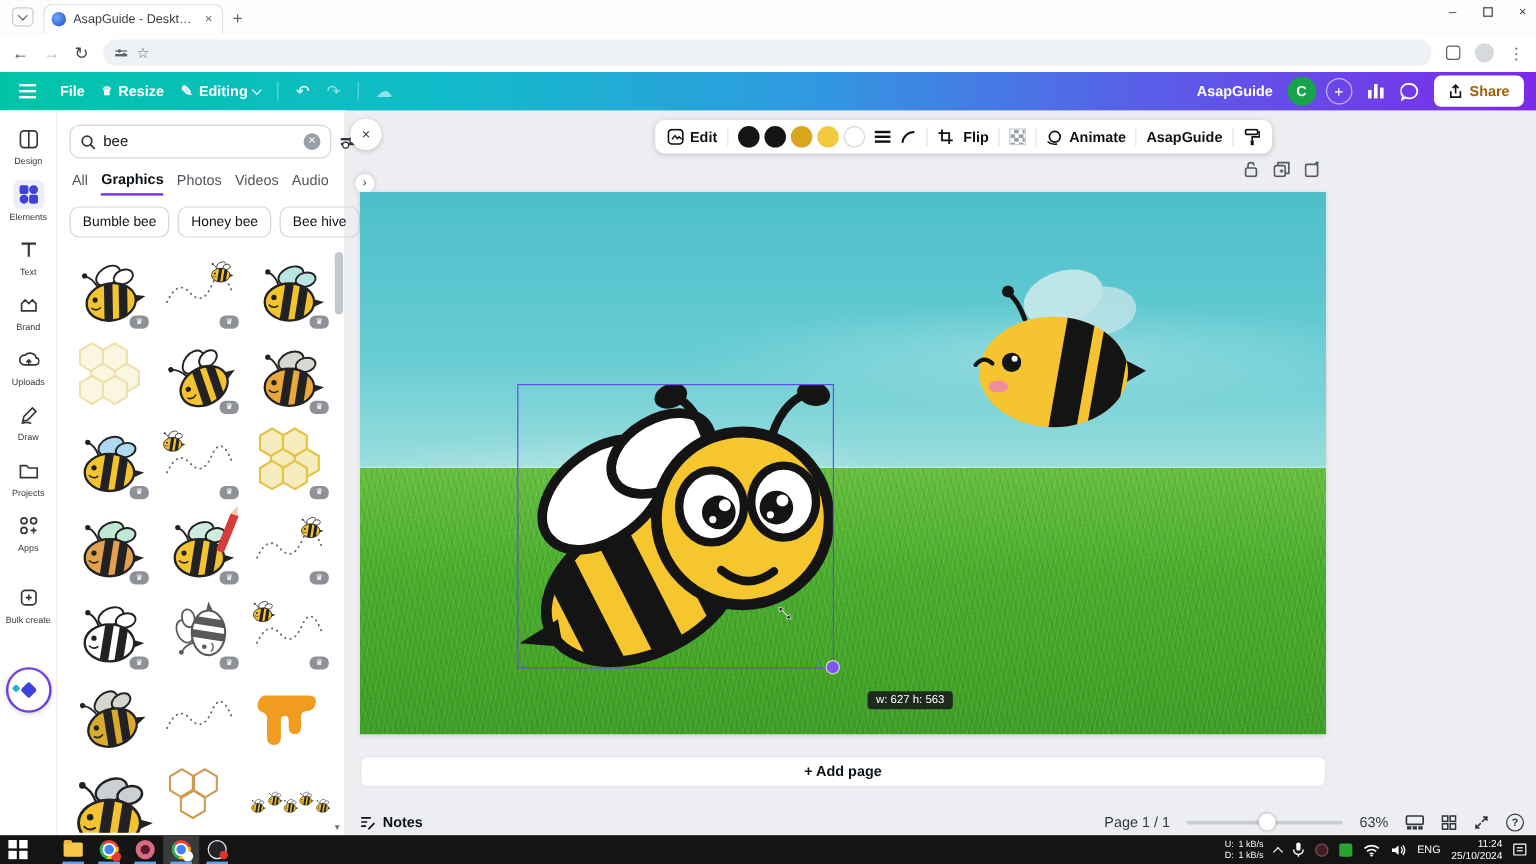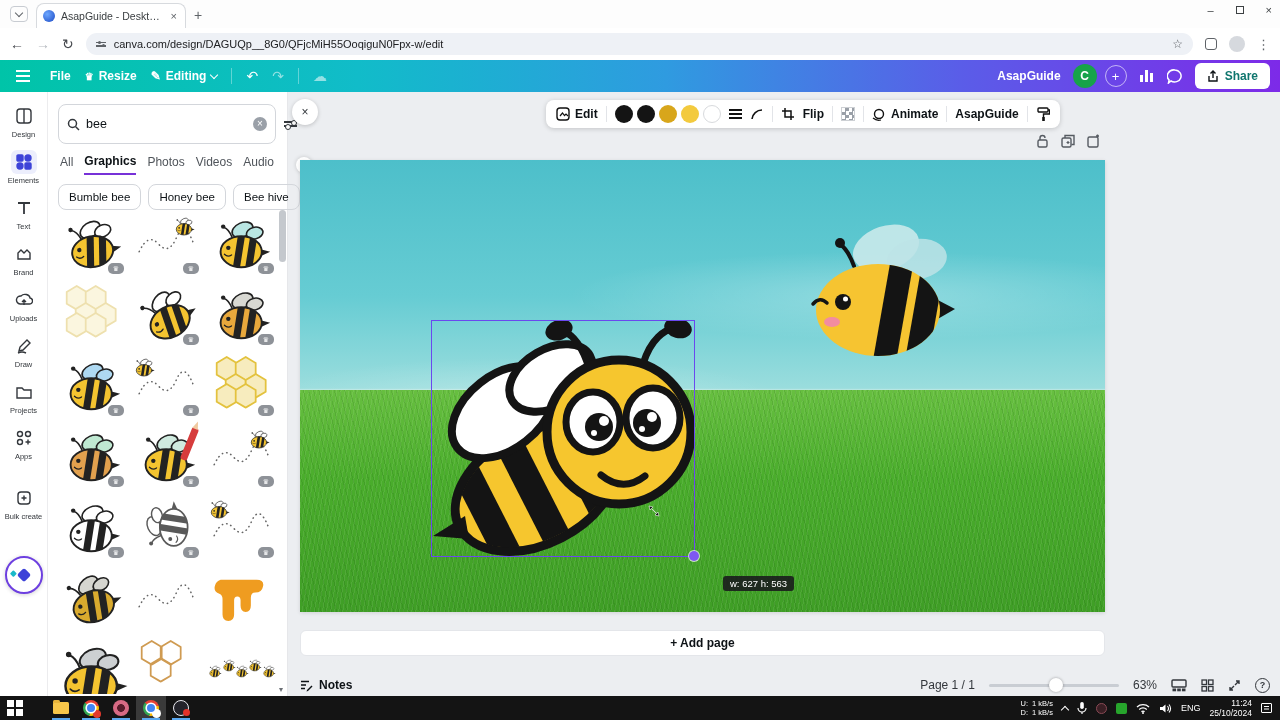--- a/index.html
+++ b/index.html
@@ -40,38 +40,38 @@
   .hamb { display:flex; flex-direction:column; gap:3px; margin:0 6px; }
   .hamb i { width:14px; height:1.8px; background:#fff; display:block; }
   .hbtn { display:flex; align-items:center; gap:5px; font-weight:bold; }
   .hdr-sep { width:1px; height:16px; background:rgba(255,255,255,.35); }
   .ico-btn { font-size:14px; line-height:1; }
   .dim-w { opacity:.55; }
   .hdr-right { margin-left:auto; display:flex; align-items:center; gap:12px; }
   .avatar { width:24px; height:24px; border-radius:50%; background:#17a34a; display:flex; align-items:center; justify-content:center; font-weight:bold; font-size:12px; }
   .plus-circ { width:22px; height:22px; border-radius:50%; border:1.3px solid rgba(255,255,255,.6); display:flex; align-items:center; justify-content:center; font-size:13px; margin-left:-4px; }
   .pub-btn { height:26px; border-radius:6px; border:1px solid rgba(255,255,255,.35); background:rgba(255,255,255,.1); display:flex; align-items:center; gap:6px; padding:0 10px; font-weight:bold; font-size:12px; color:#fff; }
-  .share-btn { height:26px; border-radius:6px; background:#fff; color:#0f766e; display:flex; align-items:center; gap:6px; padding:0 12px; font-weight:bold; font-size:12px; }
+  .share-btn { height:26px; border-radius:6px; background:#fff; color:#a16207; display:flex; align-items:center; gap:6px; padding:0 12px; font-weight:bold; font-size:12px; }
 
   
   .rail { position:absolute; left:0; top:92px; width:48px; height:604px; background:#fff; border-right:1px solid #ececee; display:flex; flex-direction:column; align-items:center; padding-top:8px; gap:3px; }
   .rail-item { width:44px; display:flex; flex-direction:column; align-items:center; gap:2px; padding:4px 0; color:#33373c; }
   .rail-item .ric { width:26px; height:24px; border-radius:6px; display:flex; align-items:center; justify-content:center; }
   .rail-item.active .ric { background:#eceefc; }
   .rail-item span.lbl { font-size:7.5px; color:#33373c; white-space:nowrap; }
   .rail svg { stroke:#33373c; fill:none; stroke-width:1.4; }
   .rail-item.active svg { stroke:#3d43d8; fill:#3d43d8; }
   .assist { position:absolute; left:5px; top:556px; width:38px; height:38px; border-radius:50%; background:#fff; border:2px solid #6d3fe0; box-shadow:0 1px 4px rgba(0,0,0,.18); display:flex; align-items:center; justify-content:center; }
   .spark { width:10px; height:10px; background:#3d43d8; transform:rotate(45deg); border-radius:2px; position:relative; }
   .spark::after { content:""; position:absolute; width:5px; height:5px; background:#19b9c9; border-radius:1px; left:-6px; top:9px; }
 
   
   .panel { position:absolute; left:48px; top:92px; width:240px; height:604px; background:#fff; border-right:1px solid #e6e7ea; }
   .search-row { display:flex; align-items:center; gap:6px; margin:12px 8px 0 10px; }
-  .searchbox { flex:1; height:40px; border:1px solid #d3d6db; border-radius:8px; display:flex; align-items:center; gap:6px; padding:0 8px;justify-content:center; }
+  .searchbox { flex:1; height:28px; border:1px solid #d3d6db; border-radius:8px; display:flex; align-items:center; gap:6px; padding:0 8px;justify-content:center; }
   .searchbox input { border:none; outline:none; flex:1; font-size:12.5px; font-family:"Liberation Sans",sans-serif; color:#0d1216; min-width:0; background:transparent; }
   .clear-btn { width:14px; height:14px; border-radius:50%; background:#9aa0a8; color:#fff; font-size:10px; line-height:13px; text-align:center; flex:none; }
   .filter-ic { display:flex; flex-direction:column; gap:2.5px; padding:4px 2px; }
   .filter-ic i { width:13px; height:1.6px; background:#33373c; position:relative; display:block; }
   .filter-ic i::after { content:""; position:absolute; width:4px; height:4px; background:#fff; border:1.6px solid #33373c; border-radius:50%; top:-1.6px; }
   .filter-ic i:nth-child(1)::after { left:7px; } .filter-ic i:nth-child(2)::after { left:1px; }
   .ptabs { display:flex; align-items:center; gap:11px; margin:10px 10px 0 12px; font-size:12px; color:#50555b; position:relative; }
   .ptab { padding-bottom:5px; white-space:nowrap; }
   .ptab.active { color:#0d1216; font-weight:bold; border-bottom:2px solid #7731d8; }
   .ptab.cut { width:9px; overflow:hidden; opacity:.7; }
@@ -208,21 +208,20 @@
 
   <div class="urlbar">
     <span class="nav-ic">←</span>
     <span class="nav-ic dim">→</span>
     <span class="nav-ic">↻</span>
     <div class="urlfield">
       <span class="tune-ic">
           <i></i>
           <i></i>
         </span>
-      <span class="url-text">canva.com/design/DAGUQp__8G0/QFjcMiH55OoqiguN0Fpx-w/edit</span>
       <span class="star">☆</span>
     </div>
     <span class="ext-ic"></span>
     <span class="prof"></span>
     <span class="menu3">⋮</span>
   </div>
 
   <div class="cv-header">
     <span class="hamb">
         <i></i>

